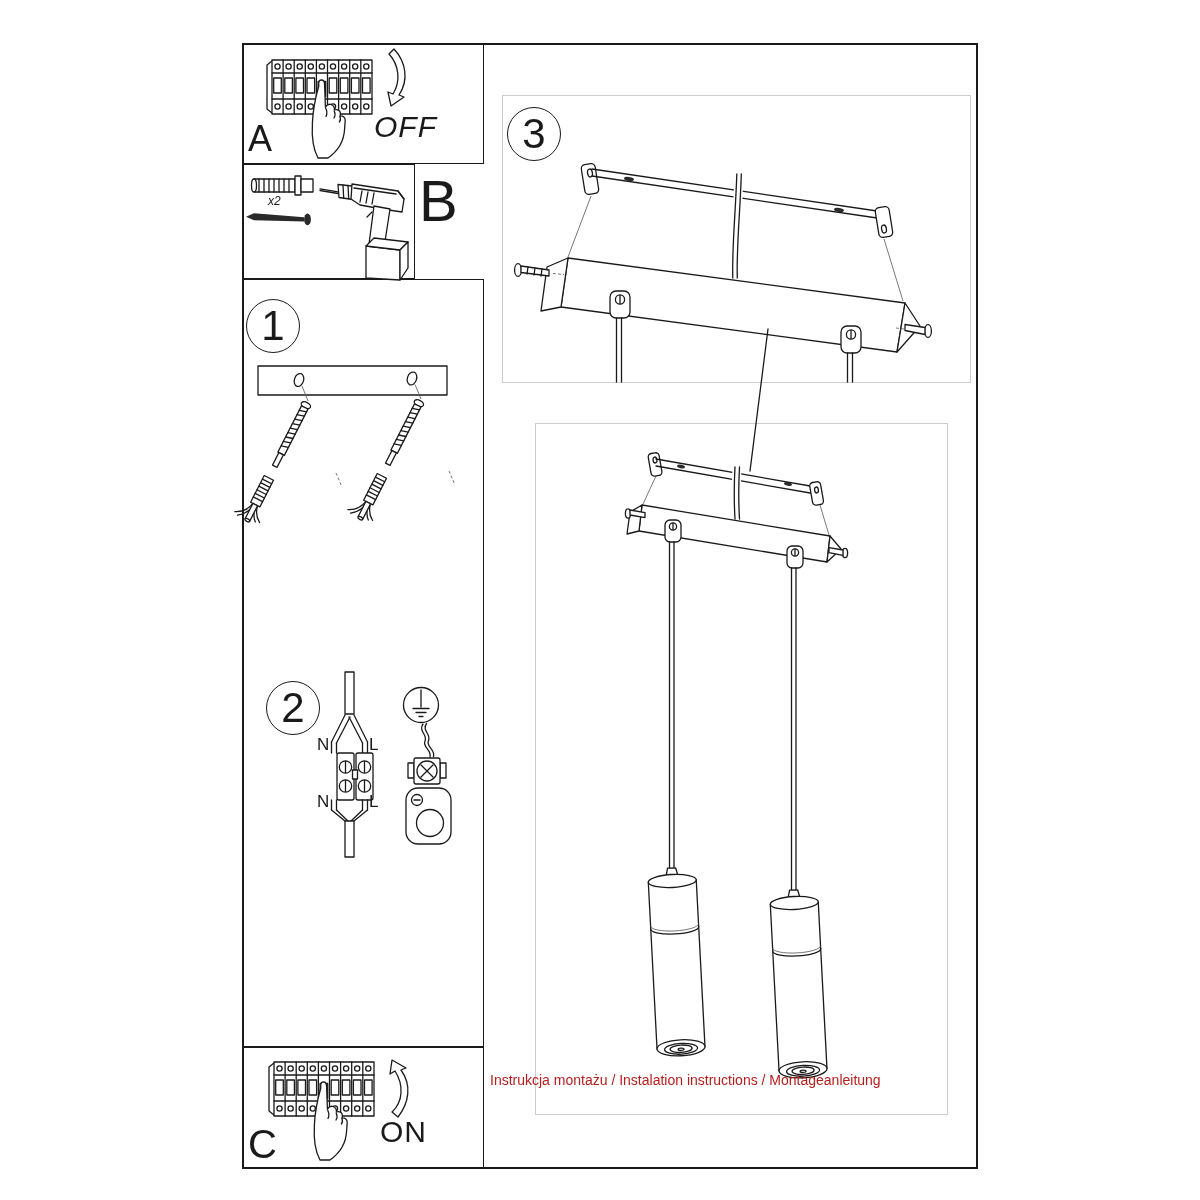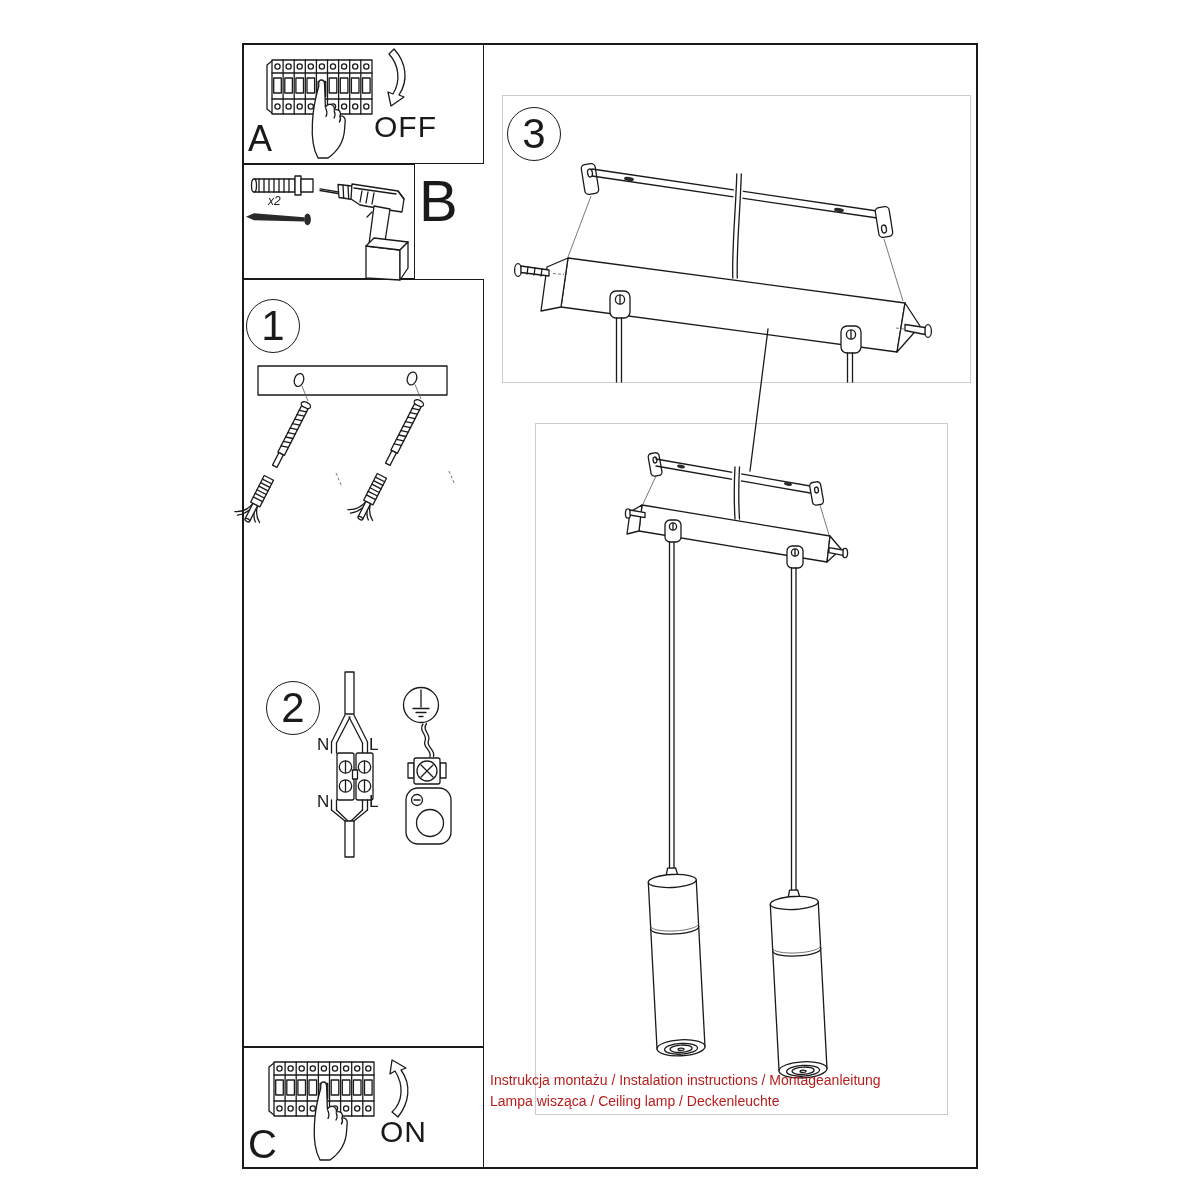--- a/index.html
+++ b/index.html
@@ -351,21 +351,21 @@
     </g>
 
     <g>
       <use href="#breaker" transform="translate(268,1060)"></use>
       <use href="#hand" transform="translate(324,1083)"></use>
       <path class="lnf" d="M 398,1117 C 409,1103 412,1085 401,1070 L 406,1068 L 392,1060 L 390,1074 L 395,1071 C 404,1085 403,1102 392,1112 Z"></path>
     </g>
   </svg>
 
   <div class="lab letter" style="left:248px;top:121px;">A</div>
-  <div class="lab onoff" style="left:374px;top:112px;">OFF</div>
+  <div class="lab onoff" style="left:374px;top:112px;font-style:italic;">OFF</div>
 
   <div class="lab letterB" style="left:419px;top:172px;">B</div>
   <div class="lab qty" style="left:268px;top:195px;">x2</div>
 
   <div class="stepnum" style="left:246px;top:299px;">
       <span>1</span>
     </div>
   <div class="stepnum" style="left:266px;top:681px;">
       <span>2</span>
     </div>
@@ -376,15 +376,14 @@
   <div class="lab nl" style="left:317px;top:736px;">N</div>
   <div class="lab nl" style="left:369px;top:736px;">L</div>
   <div class="lab nl" style="left:317px;top:793px;">N</div>
   <div class="lab nl" style="left:369px;top:793px;">L</div>
 
   <div class="lab letter" style="left:248px;top:1124px;font-size:40px;">C</div>
   <div class="lab onoff" style="left:380px;top:1117px;">ON</div>
 
   <div class="footer">
     <div>Instrukcja montażu / Instalation instructions / Montageanleitung</div>
-    <div>Lampa wisząca / Ceiling lamp / Deckenleuchte</div>
   </div>
 </div>
 
 </body></html>

